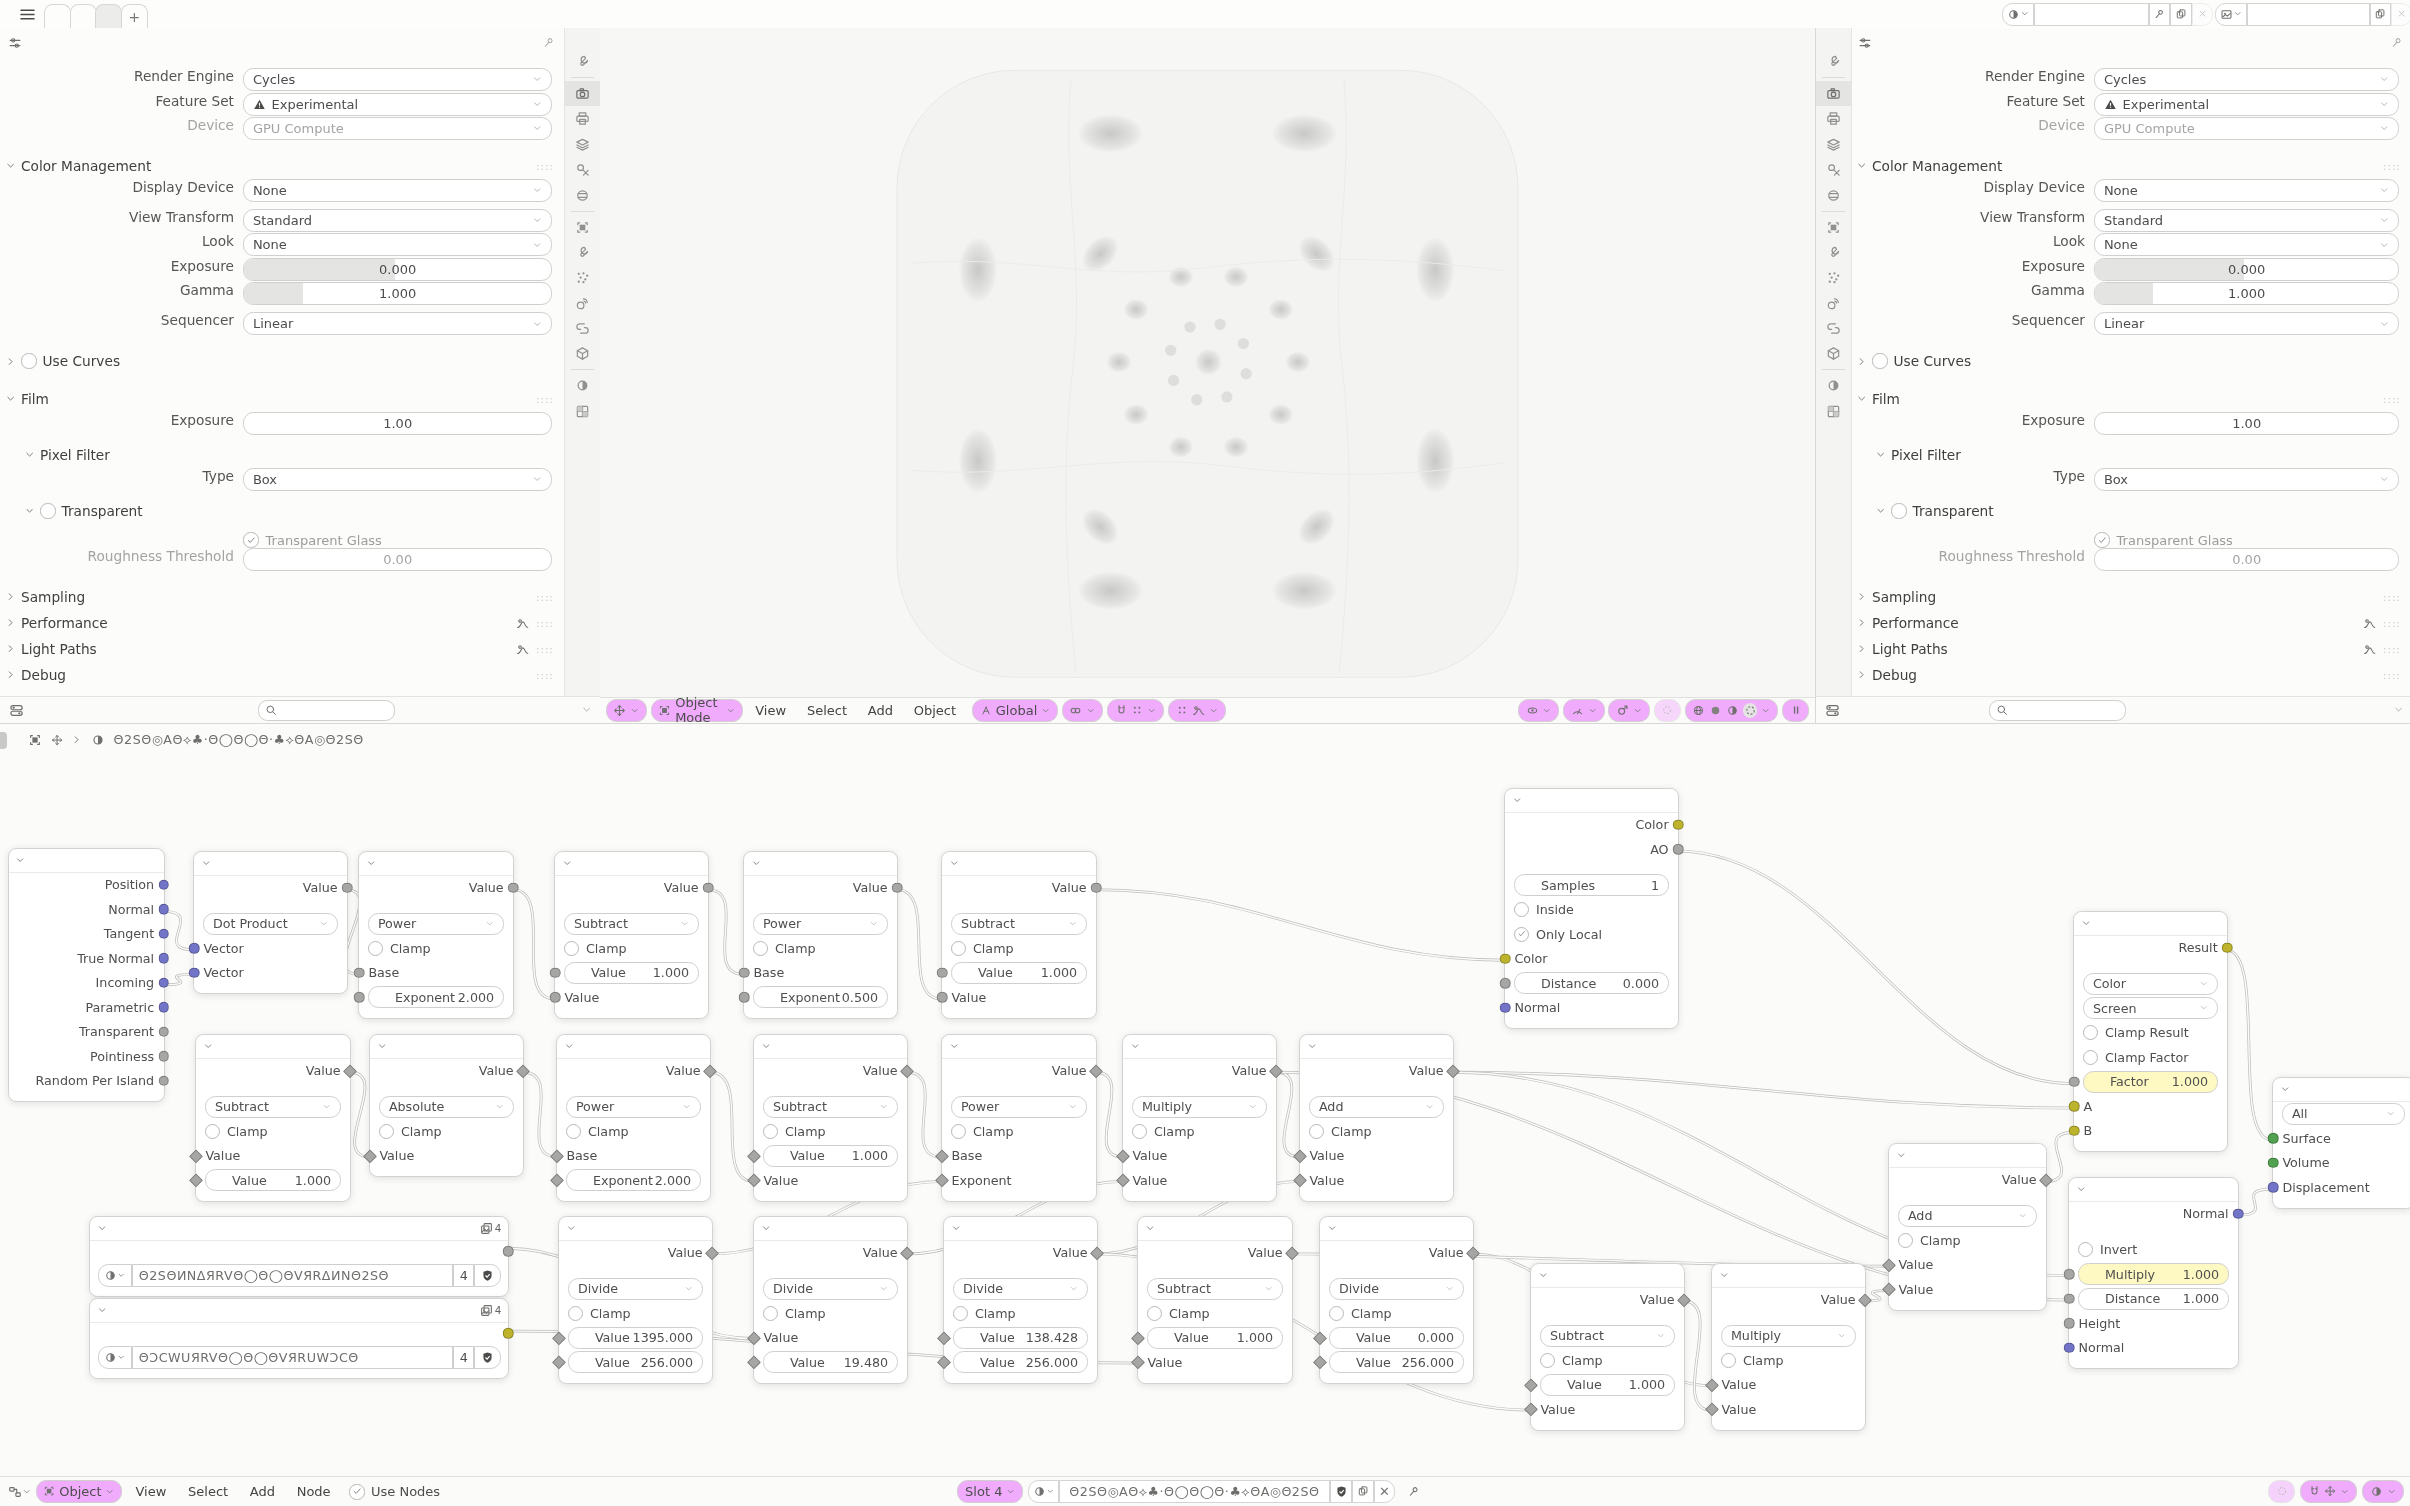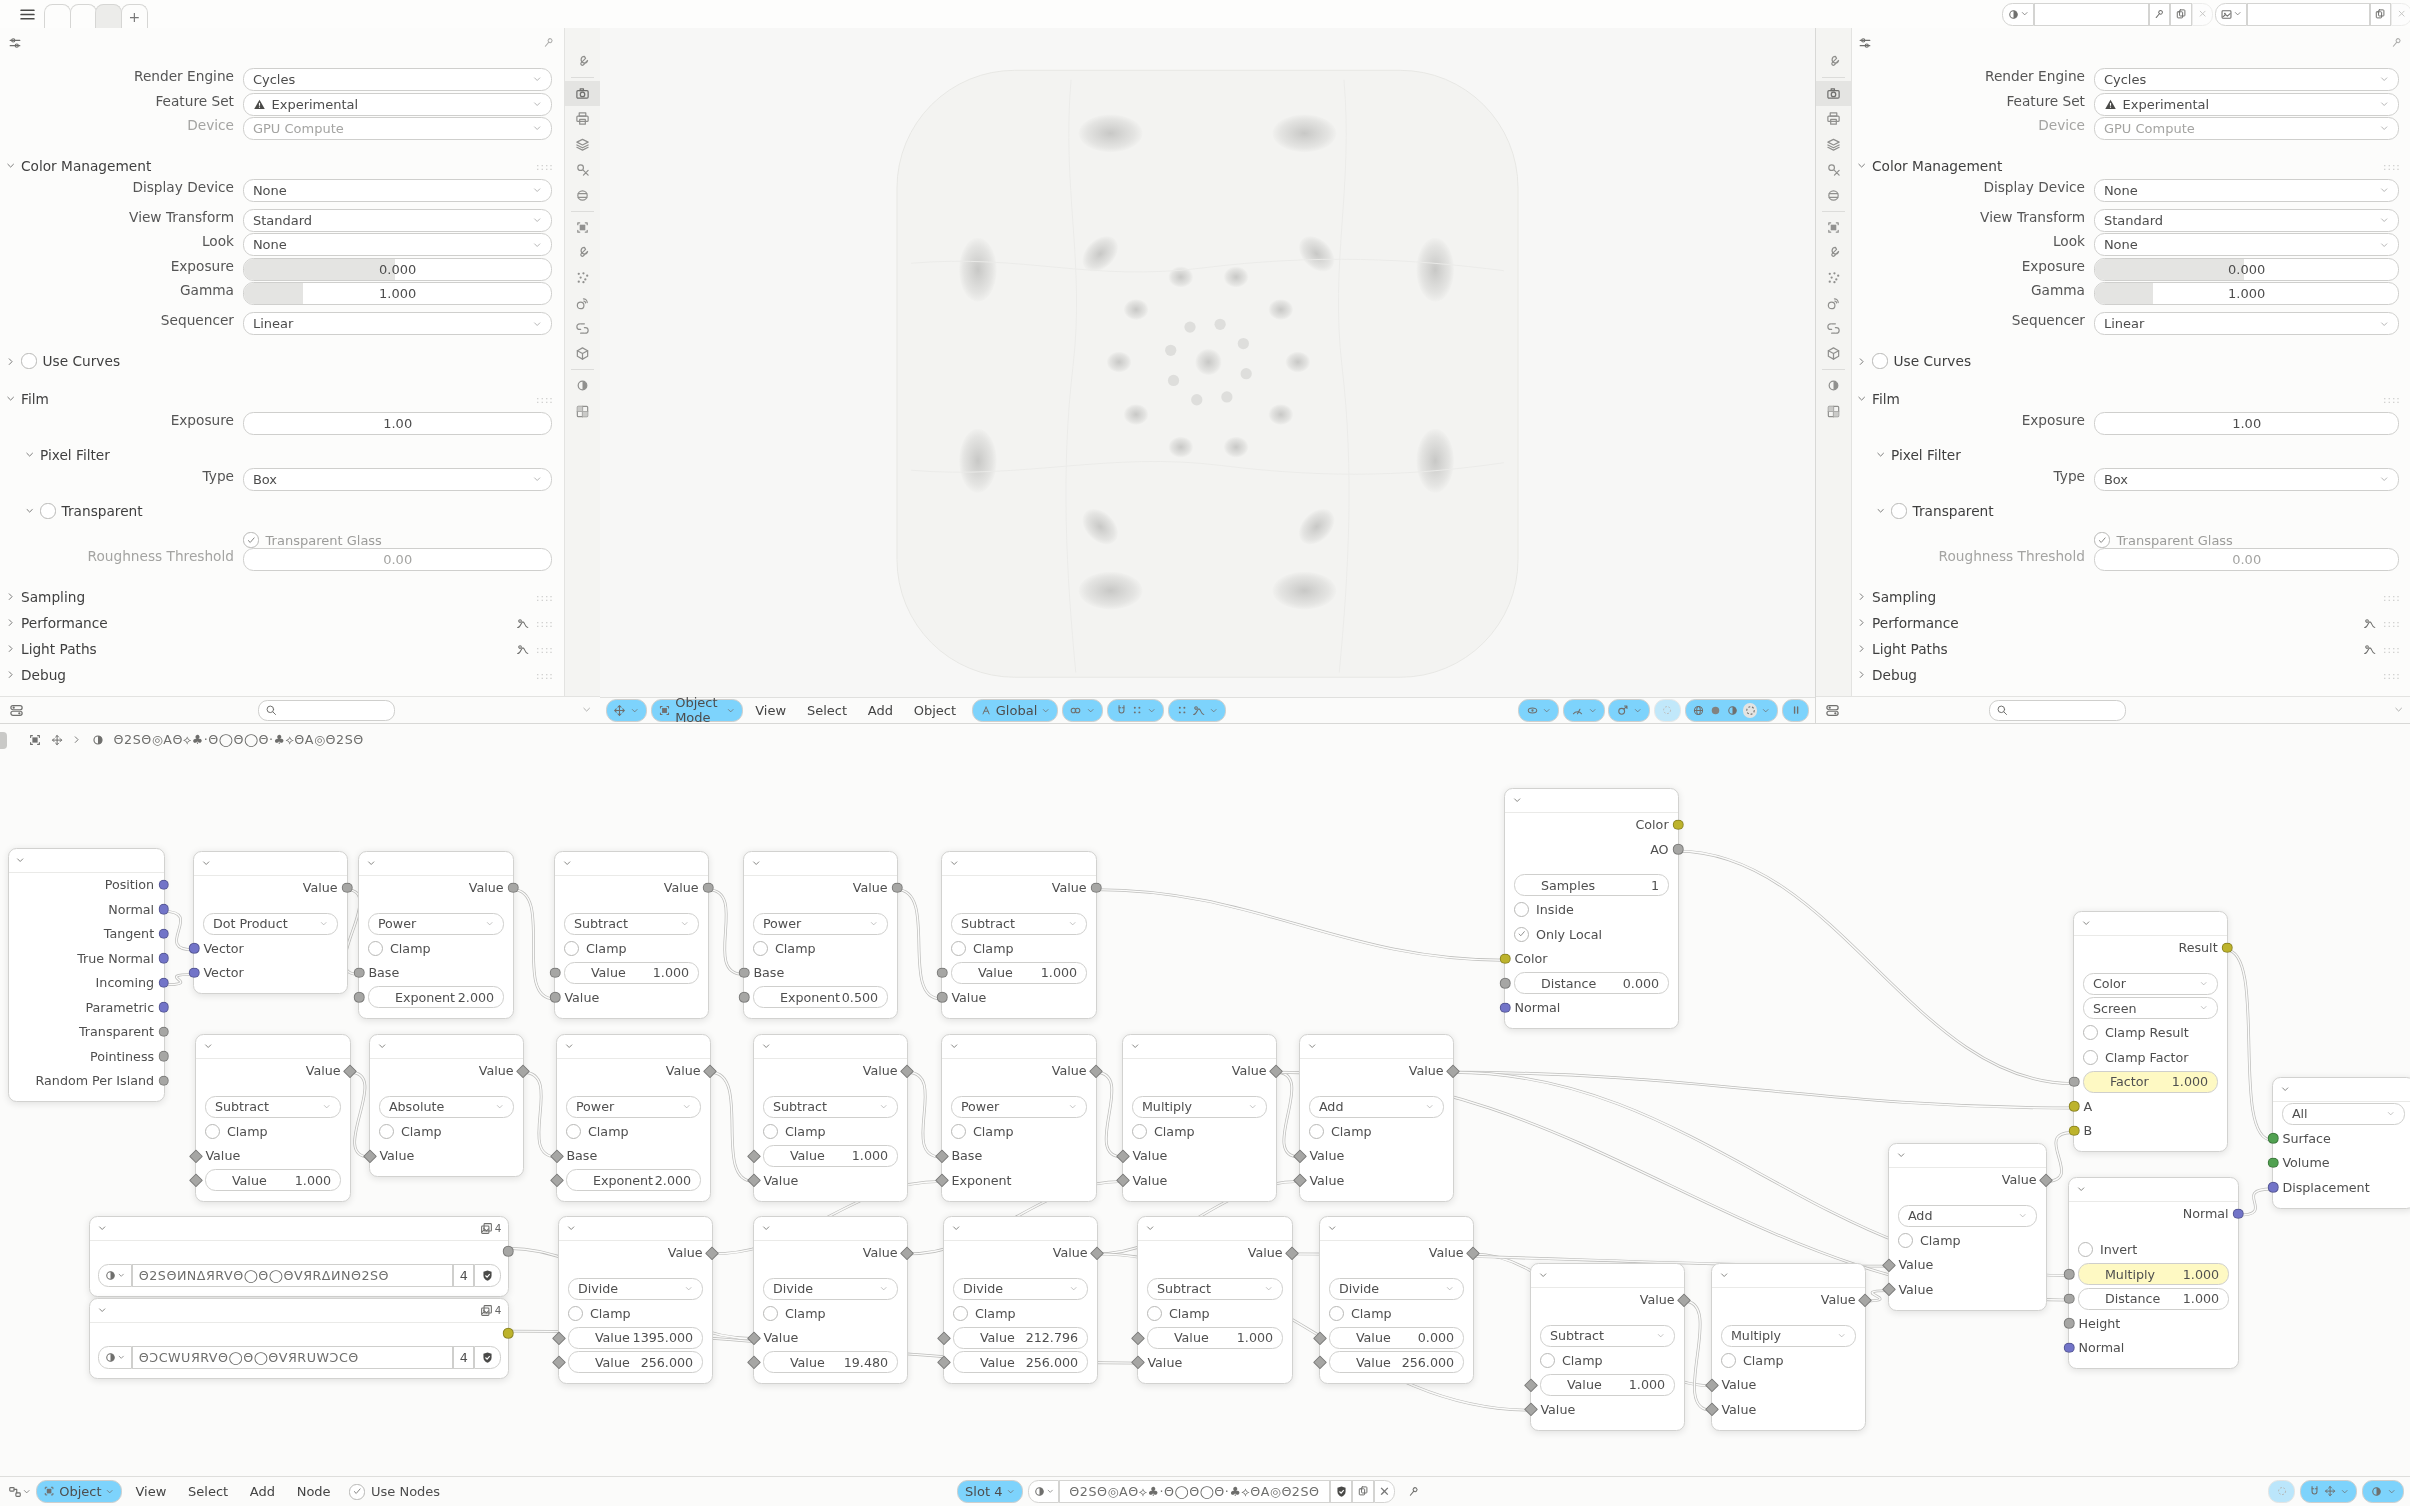--- a/index.html
+++ b/index.html
@@ -51,21 +51,21 @@
        display:flex;align-items:center;justify-content:center;}
   .gapr{height:11.3px;} .gapr2{height:5.6px;}
   .pfooter{position:absolute;bottom:0;height:26px;left:0;right:0;border-top:0.9px solid #e3e3e1;
            background:#fbfbfa;display:flex;align-items:center;}
   .searchpill{height:19px;width:122px;border:0.9px solid #cfcfcd;border-radius:9.4px;background:#fff;
               display:flex;align-items:center;padding:0 6.6px;}
   
   #viewport{left:600px;top:28px;width:1215px;height:695px;background:#f7f7f6;}
   #vheader{position:absolute;left:0;right:0;bottom:0;height:25.4px;background:#fbfbfa;border-top:0.9px solid #e0e0de;
            display:flex;align-items:center;padding:0 5.6px;gap:3.8px;}
-  .hpill{height:21px;border:0.9px solid #cfcfcd;border-radius:10.4px;background:#7dd3fc;display:flex;
+  .hpill{height:21px;border:0.9px solid #cfcfcd;border-radius:10.4px;background:#f0abfc;display:flex;
          align-items:center;padding:0 6.6px;gap:3.8px;color:#4d4d4d;justify-content:center;}
   .hmenu{padding:0 8.5px;color:#444;}
   .hgrow{flex:1;}
   .icbtn{display:flex;align-items:center;justify-content:center;}
   
   #nodeed{left:0;top:723px;width:2411px;height:753px;background:#fbfbfa;border-top:0.9px solid #d8d8d6;}
   #links{position:absolute;left:0;top:0;}
   .node{position:absolute;background:#fff;border:0.9px solid #d2d2d0;border-radius:8.5px;
         box-shadow:0 1.9px 7.5px rgba(0,0,0,.10);font-size:12.7px;color:#4f4f4f;}
   .nhead{height:22.6px;border-bottom:0.9px solid #eaeae8;display:flex;align-items:center;padding:0 6.6px;gap:5.6px;}
@@ -2089,21 +2089,21 @@
           </div>
         </div>
         <div class="nrow">
           <span class="nck"></span>
           <span>Clamp</span>
         </div>
         <div class="nrow">
           <span class="sock left diamond" style="background: rgb(166, 166, 164); top: 50%;"></span>
           <div class="npill">
             <span class="lbl2">Value</span>
-            <span class="vr">212.796</span>
+            <span class="vr">138.428</span>
           </div>
         </div>
         <div class="nrow">
           <span class="sock left diamond" style="background: rgb(166, 166, 164); top: 50%;"></span>
           <div class="npill">
             <span class="lbl2">Value</span>
             <span class="vr">256.000</span>
           </div>
         </div>
       </div>

